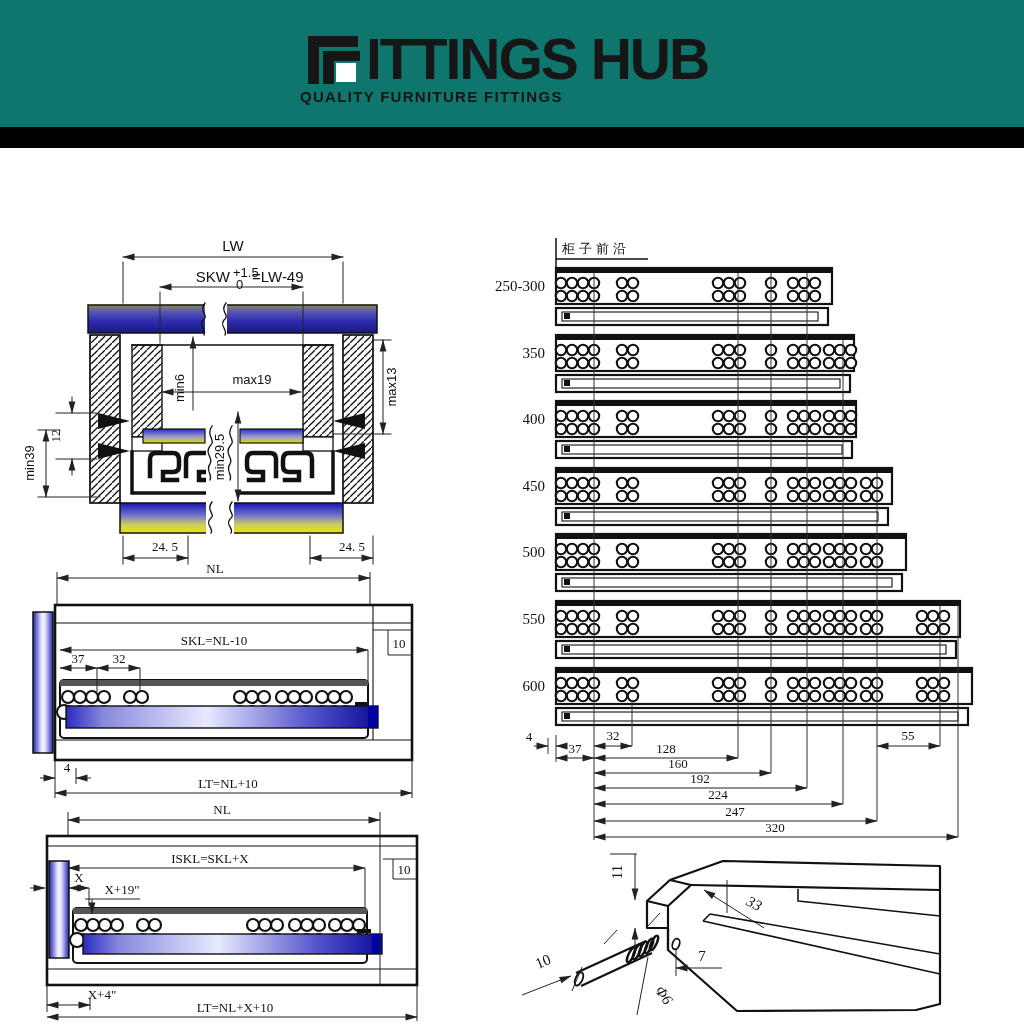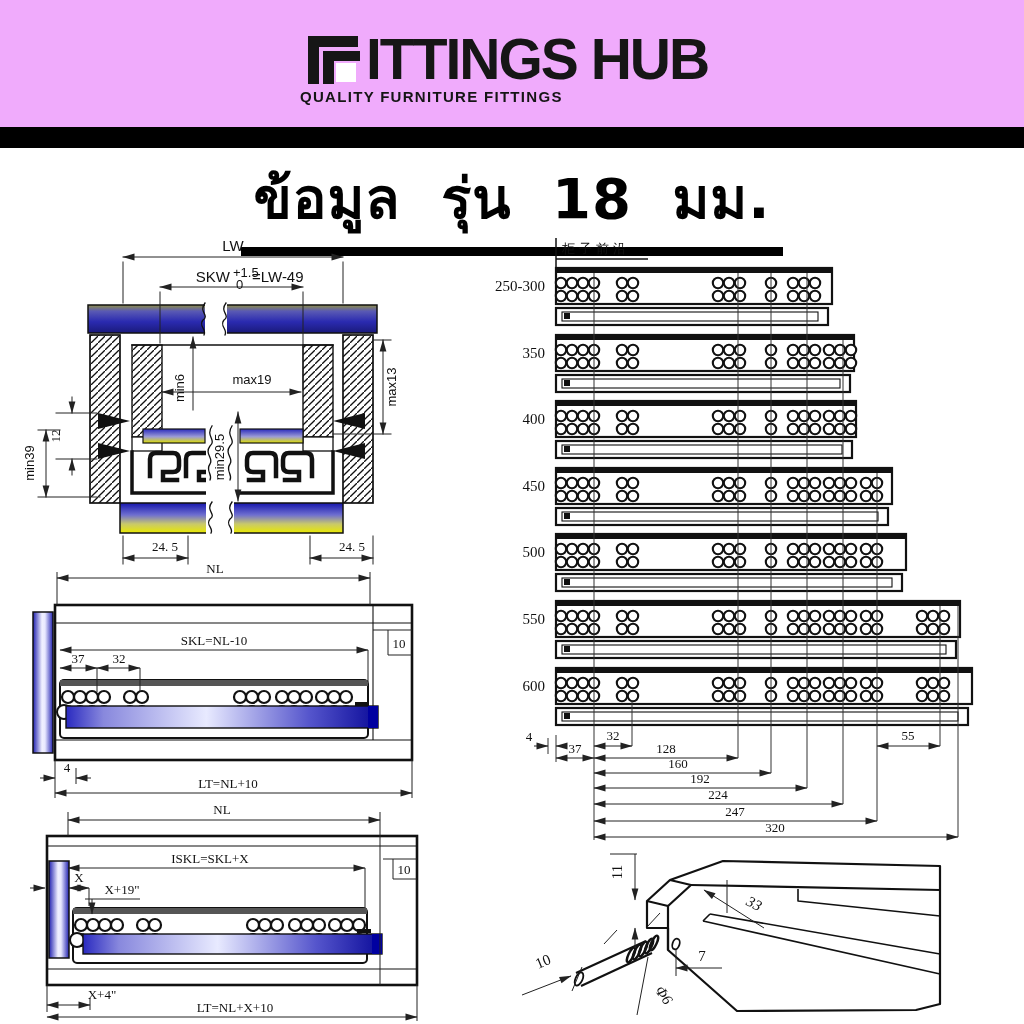--- a/index.html
+++ b/index.html
@@ -1,18 +1,18 @@
 <!DOCTYPE html>
 <html><head>
 <meta charset="utf-8">
 <style>
   html,body{margin:0;padding:0;background:#fff;}
   .page{position:relative;width:1024px;height:1024px;background:#fff;overflow:hidden;
         font-family:"Liberation Sans",sans-serif;}
-  .header{position:absolute;top:0;left:0;width:1024px;height:127px;background:#f0abfc;}
+  .header{position:absolute;top:0;left:0;width:1024px;height:127px;background:#0f766e;}
   .blackbar{position:absolute;top:127px;left:0;width:1024px;height:21px;background:#000;}
   .logo-icon{position:absolute;left:308px;top:36px;}
   .logo-text{position:absolute;left:366px;top:31px;font-size:57px;line-height:57px;
              font-weight:bold;letter-spacing:-2px;color:#161616;white-space:nowrap;}
   .tagline{position:absolute;left:300px;top:88px;width:408px;text-align:left;
            font-size:15px;font-weight:bold;letter-spacing:1.3px;color:#151515;}
   .title-wrap{position:absolute;top:154px;left:0;width:1024px;text-align:center;}
   .title-wrap span{display:inline-block;font-family:"DejaVu Sans",sans-serif;font-size:56px;
            font-weight:bold;color:#000;border-bottom:9px solid #000;padding:0 12px 4px;
            word-spacing:20px;letter-spacing:1px;}
@@ -33,23 +33,20 @@
     <svg class="logo-icon" width="56" height="48" viewBox="0 0 56 48">
       <path d="M0,0 H50 V11 H11 V48 H0 Z" fill="#161616"></path>
       <path d="M15,15 H52 V25 H26 V48 H15 Z" fill="#161616"></path>
       <rect x="28" y="27" width="20" height="19" fill="#ffffff"></rect>
     </svg>
     <div class="logo-text">ITTINGS HUB</div>
     <div class="tagline">QUALITY FURNITURE FITTINGS</div>
   </div>
   <div class="blackbar"></div>
 
-  <div class="title-wrap">
-    <span>ข้อมูล รุ่น 18 มม.</span>
-  </div>
 
   <svg class="diagram" width="1024" height="1024" viewBox="0 0 1024 1024">
     <defs>
       <marker id="arr" viewBox="0 0 12 8" refX="11.5" refY="4" markerWidth="13" markerHeight="8" orient="auto-start-reverse">
         <path d="M0,0.6 L12,4 L0,7.4 Z" fill="#222"></path>
       </marker>
       <pattern id="hatch" patternUnits="userSpaceOnUse" width="7" height="7">
         <path d="M-1,8 L8,-1" stroke="#111" stroke-width="1.3"></path>
       </pattern>
       <linearGradient id="gTop" x1="0" y1="0" x2="0" y2="1">

